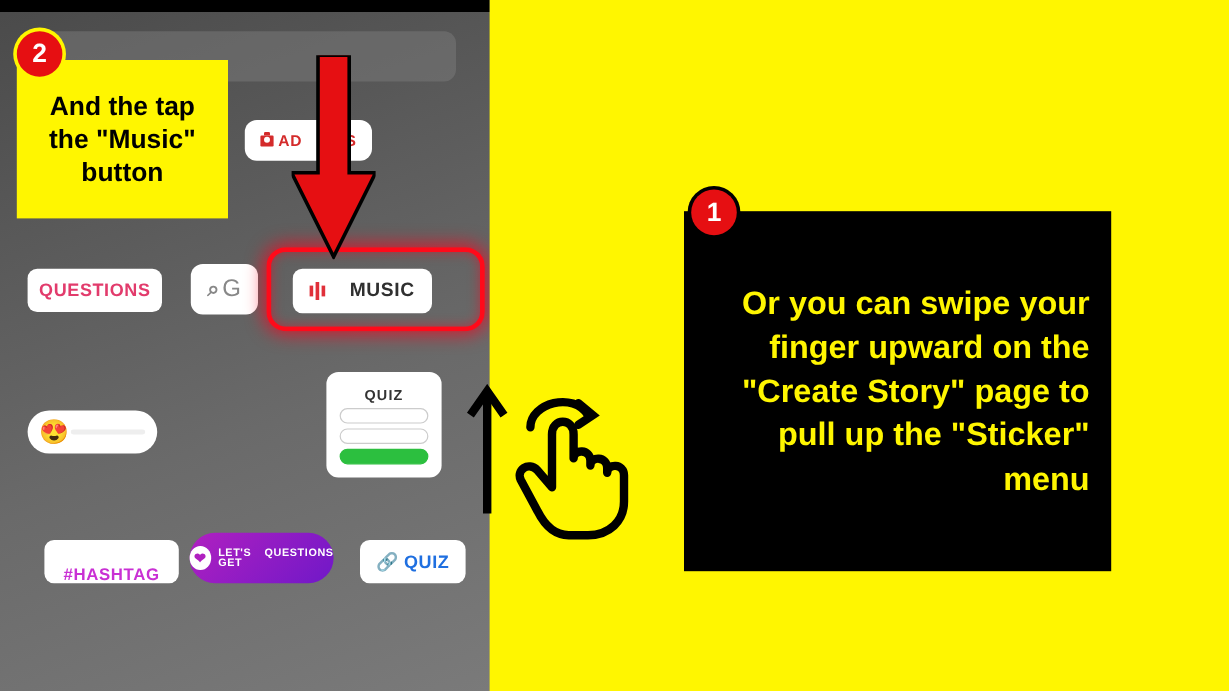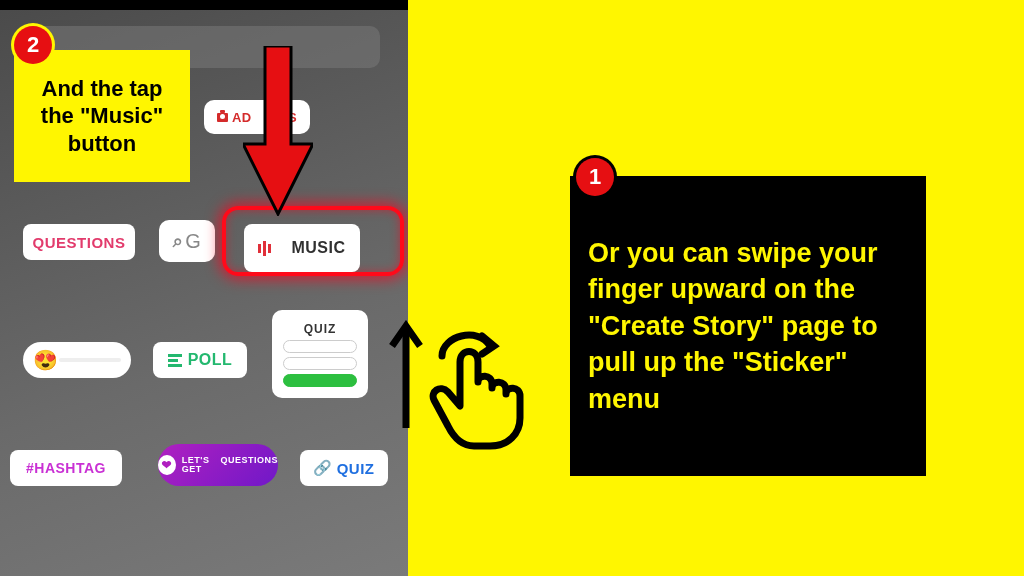--- a/index.html
+++ b/index.html
@@ -17,54 +17,54 @@
   .cam-icon { width: 11px; height: 9px; background: #d42b2b; border-radius: 1px; position: relative; }
   .cam-icon::before { content:""; position:absolute; top:-3px; left:3px; width:5px; height:3px; background:#d42b2b; border-radius:1px; }
   .cam-icon::after { content:""; position:absolute; top:1px; left:3px; width:5px; height:5px; background:#fff; border-radius:50%; }
 
   .st-questions { left: 23px; top: 224px; width: 112px; height: 36px; border-radius: 8px; color: #e23b6c; font-size: 15px; }
   .st-search { left: 159px; top: 220px; width: 56px; height: 42px; border-radius: 10px; color: #888; font-size: 20px; gap:2px;}
   .search-glyph { font-size: 18px; color:#888; }
   .search-g { font-size:20px; color:#888; font-weight:500; }
 
   .music-highlight { position: absolute; left: 222px; top: 206px; width: 182px; height: 70px; border: 4px solid #ff0a1a; border-radius: 16px; box-shadow: 0 0 14px 3px rgba(255,0,30,0.7), inset 0 0 10px rgba(255,0,30,0.5); }
-  .st-music { left: 244px; top: 224px; width: 116px; height: 48px; border-radius: 8px; color: #303030; font-size: 16px; gap: 20px; }
+  .st-music { left: 244px; top: 224px; width: 116px; height: 37px; border-radius: 8px; color: #303030; font-size: 16px; gap: 20px; }
   .music-icon { display: flex; gap: 2px; align-items: center; }
   .music-icon span { width: 3px; background: #e0303a; display: block; }
   .mb1 { height: 9px; } .mb2 { height: 15px; } .mb3 { height: 9px; }
 
   .st-emoji { left: 23px; top: 342px; width: 108px; height: 36px; border-radius: 18px; background: #fff; justify-content: flex-start; padding-left: 10px; font-size: 20px; }
   .emoji-track { position:absolute; left:36px; top:16px; right:10px; height:4px; background:#eee; border-radius:2px; }
 
   .st-poll { left: 153px; top: 342px; width: 94px; height: 36px; border-radius: 8px; color: #23b86f; font-size: 16px; gap:6px; }
   .poll-icon { display:flex; flex-direction:column; gap:2px; }
   .poll-icon span { height:3px; background:#23b86f; display:block; }
   .pl1{width:14px;} .pl2{width:10px;} .pl3{width:14px;}
 
   .st-quiz { left: 272px; top: 310px; width: 96px; height: 88px; border-radius: 10px; flex-direction: column; gap: 4px; padding: 8px; }
   .quiz-title { font-size: 12px; color: #333; font-weight: 700; letter-spacing: 1px; }
   .quiz-row { width: 74px; height: 13px; border: 1px solid #ccc; border-radius: 7px; }
   .quiz-row.sel { background: #2cbf3f; border-color: #2cbf3f; }
 
-  .st-hashtag { left: 10px; top: 450px; width: 112px; height: 36px; border-radius: 8px; color: #c930d4; font-size: 14px; }
+  .st-hashtag { left: 37px; top: 450px; width: 112px; height: 36px; border-radius: 8px; color: #c930d4; font-size: 14px; align-items: flex-end; }
   .st-vacc { left: 158px; top: 444px; width: 120px; height: 42px; border-radius: 21px; background: linear-gradient(135deg,#b020c0,#7018c8); color:#fff; font-size:10px; gap:6px; }
   .vacc-heart { width:20px; height:20px; background:#fff; border-radius:50%; display:flex; align-items:center; justify-content:center; color:#b020c0; font-size:12px; }
   .vacc-text { display:flex; flex-direction:row; line-height:1; font-weight:800; font-size:9px; }
   .st-link { left: 300px; top: 450px; width: 88px; height: 36px; border-radius: 8px; color: #1f6fe0; font-size: 15px; gap:4px; }
 
   
   .red-arrow { position: absolute; left: 243px; top: 46px; width: 70px; height: 170px; }
 
   
   .callout2 { position: absolute; left: 14px; top: 50px; width: 176px; height: 132px; background: #fff600; display:flex; align-items:center; justify-content:center; text-align:center; padding: 8px 10px; font-size: 22px; font-weight: 800; color:#000; line-height:1.25; }
   .badge { position: absolute; width: 38px; height: 38px; background: #e60f12; border-radius: 50%; color:#fff; font-weight:800; font-size:22px; display:flex; align-items:center; justify-content:center; box-shadow: 0 0 0 3px #fff600; }
   .badge2 { left: 14px; top: 26px; }
 
   
-  .callout1 { position: absolute; left: 570px; top: 176px; width: 356px; height: 300px; background: #000; color: #fff600; font-weight: 800; font-size: 27px; text-align: left; display:flex; align-items:center; justify-content:center; padding: 20px 18px; line-height: 1.35; }
+  .callout1 { position: absolute; left: 570px; top: 176px; width: 356px; height: 300px; background: #000; color: #fff600; font-weight: 800; font-size: 27px; text-align: right; display:flex; align-items:center; justify-content:center; padding: 20px 18px; line-height: 1.35; }
   .badge1 { left: 576px; top: 158px; box-shadow: 0 0 0 3px #000; }
 
   
   .hand { position: absolute; left: 418px; top: 322px; width: 120px; height: 130px; }
   .up-arrow { position: absolute; left: 388px; top: 320px; width: 36px; height: 110px; }
 </style>
 </head>
 <body>
 
 <div class="phone-panel">
@@ -95,28 +95,20 @@
         <span class="mb3"></span>
       </span>
     <span>MUSIC</span>
   </div>
 
   <div class="sticker st-emoji">
     <span>😍</span>
     <span class="emoji-track"></span>
   </div>
 
-  <div class="sticker st-poll">
-    <span class="poll-icon">
-        <span class="pl1"></span>
-        <span class="pl2"></span>
-        <span class="pl3"></span>
-      </span>
-    <span>POLL</span>
-  </div>
 
   <div class="sticker st-quiz">
     <span class="quiz-title">QUIZ</span>
     <span class="quiz-row"></span>
     <span class="quiz-row"></span>
     <span class="quiz-row sel"></span>
   </div>
 
   <div class="sticker st-hashtag">
     <span>#HASHTAG</span>

